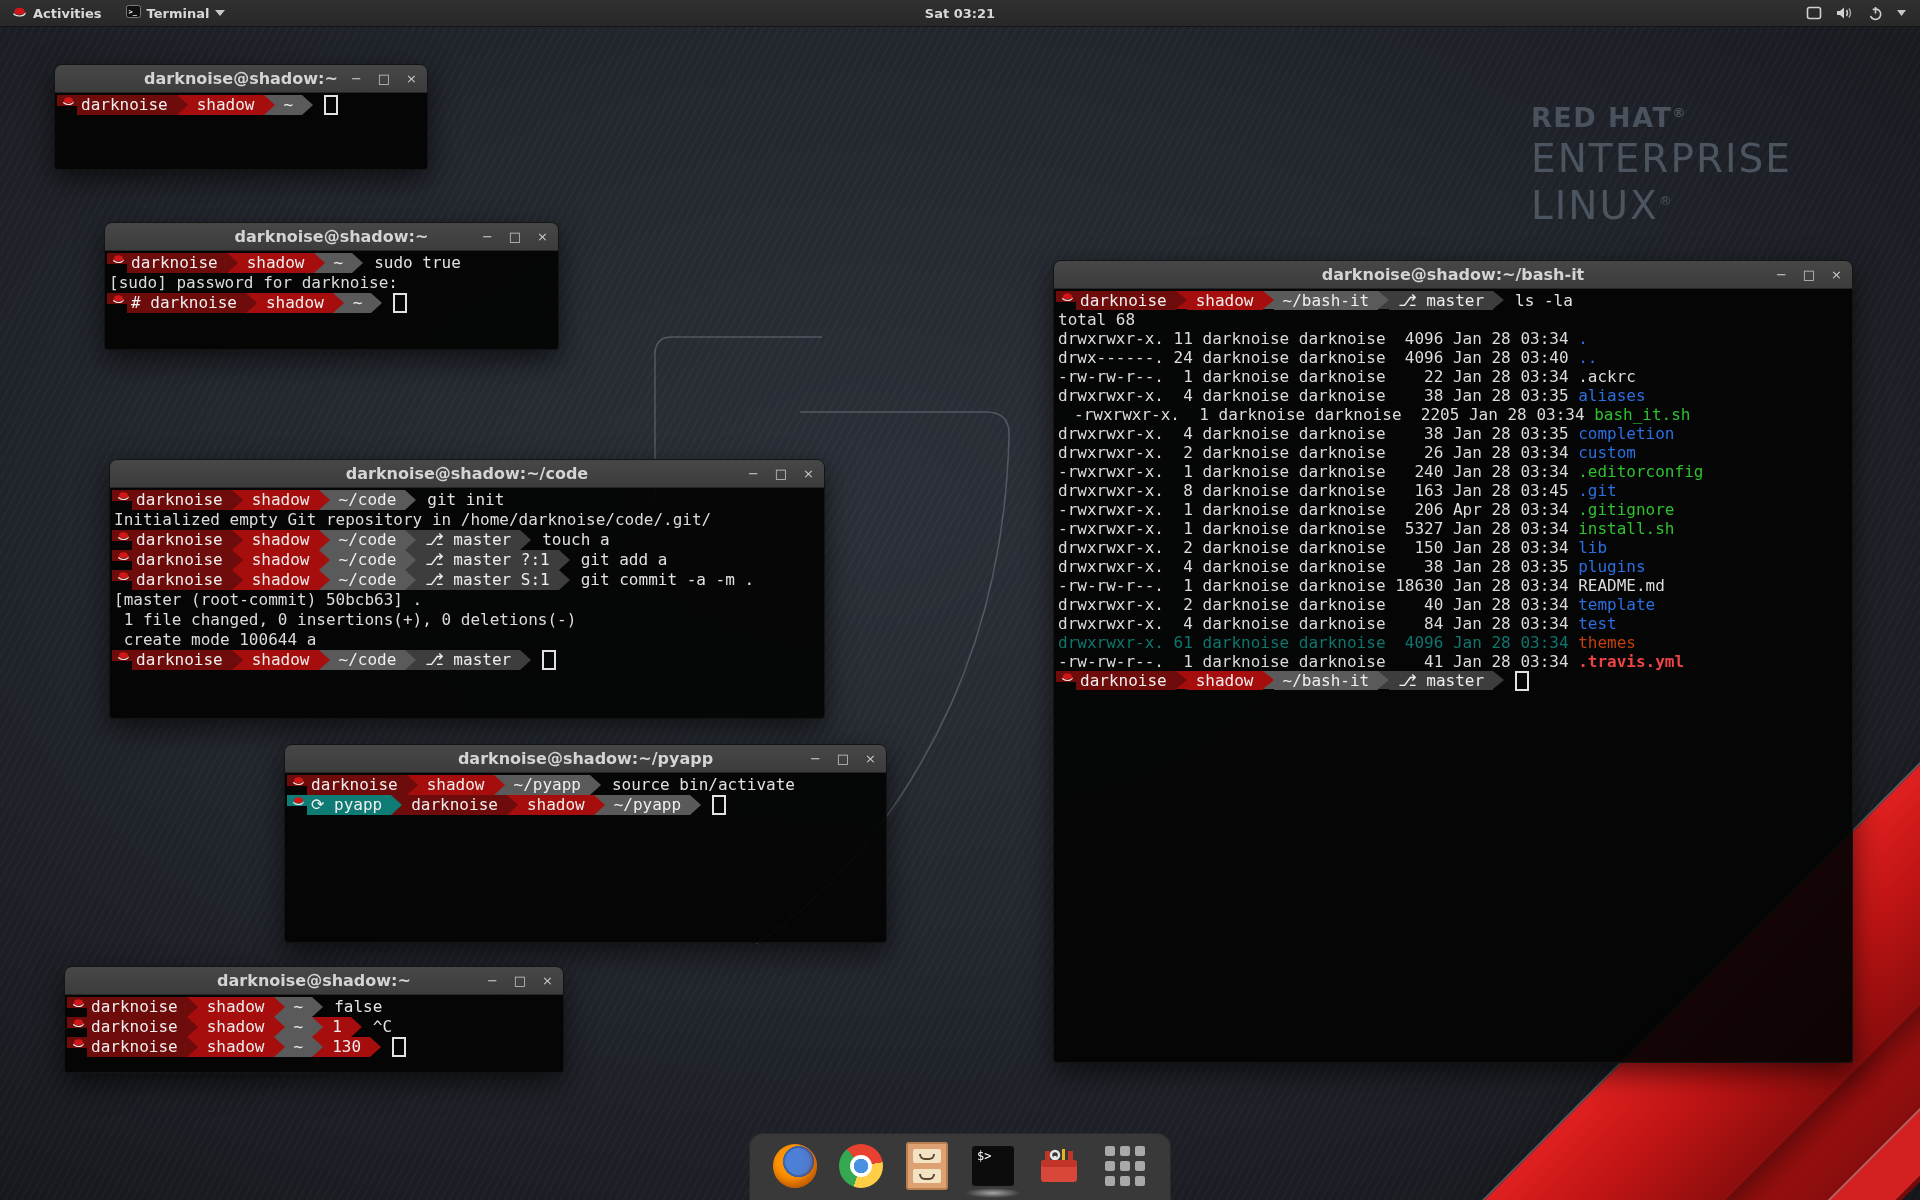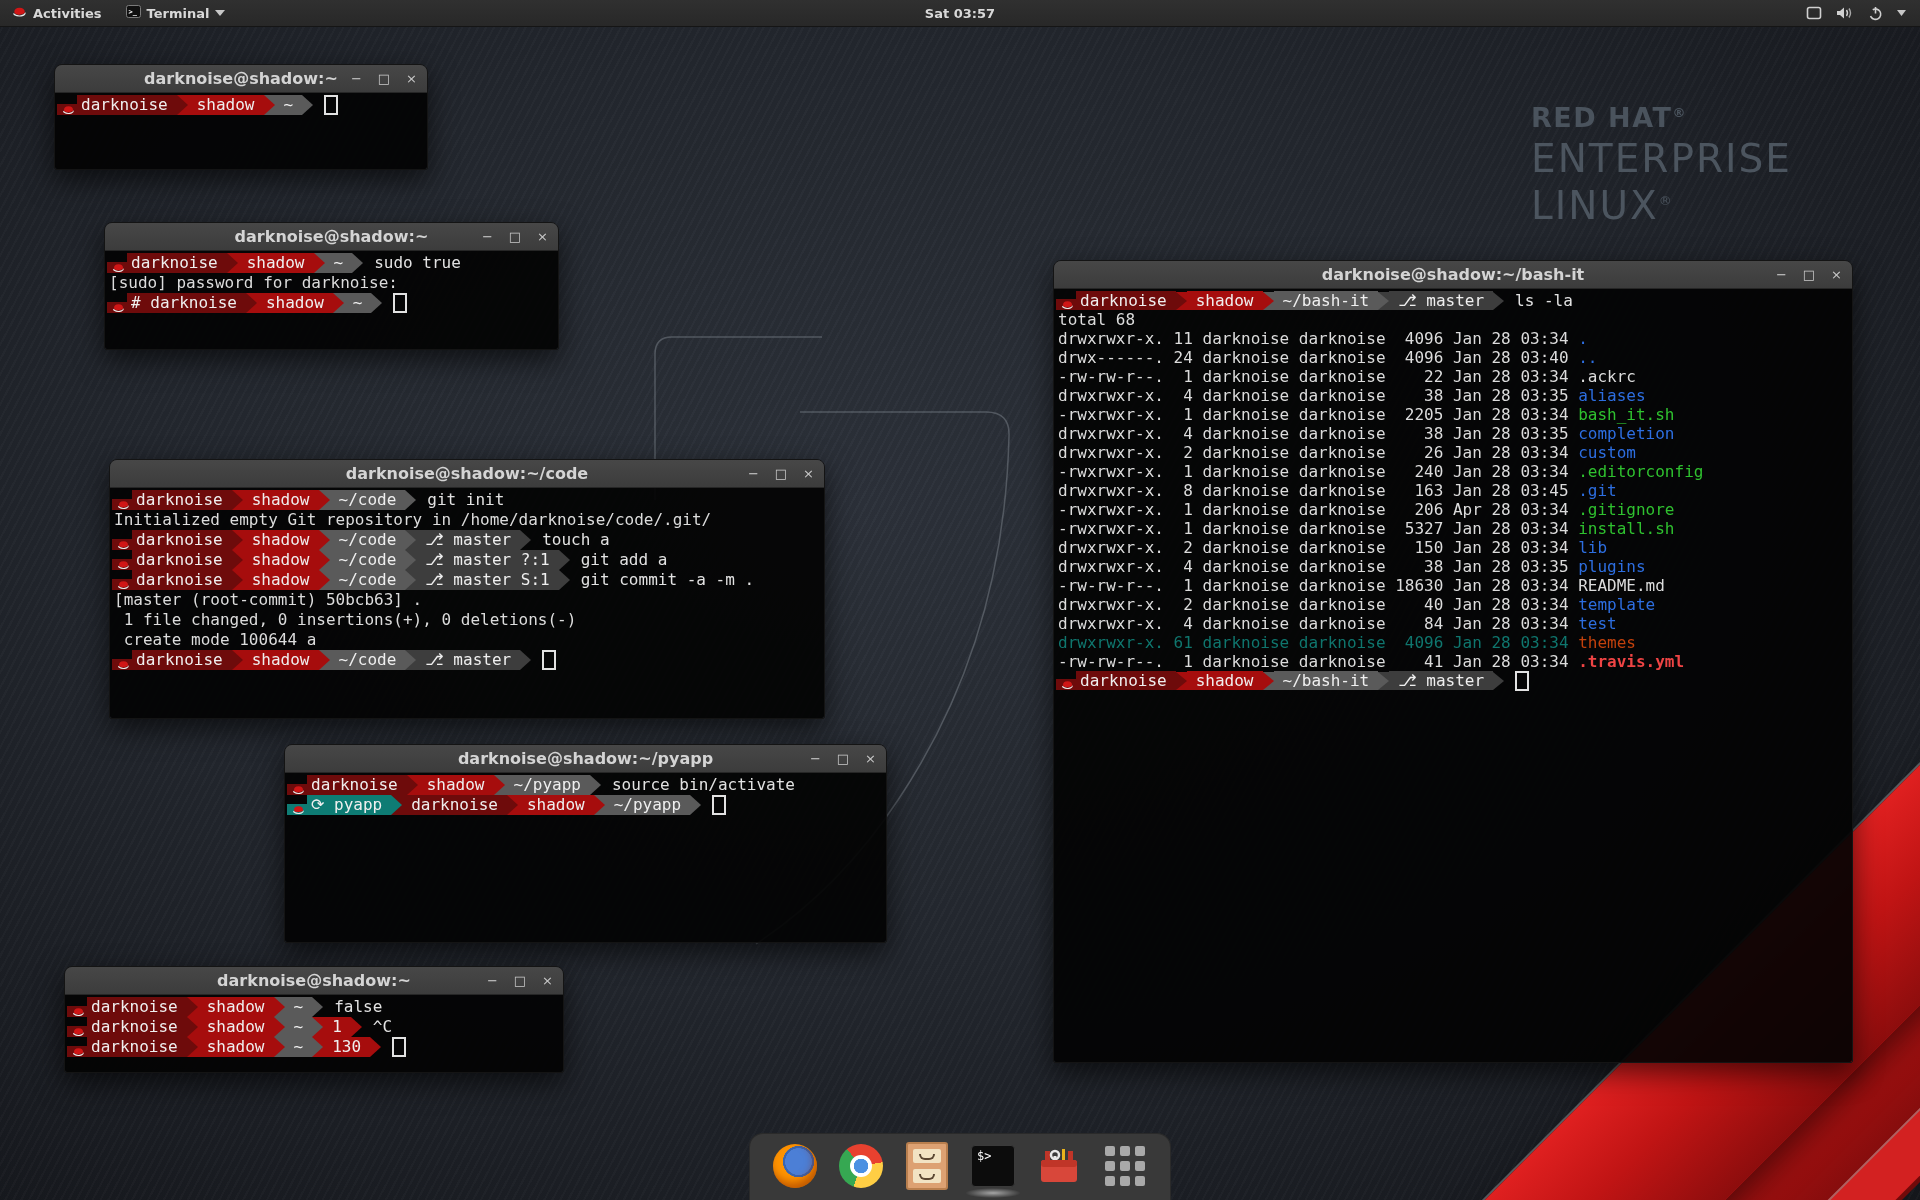--- a/index.html
+++ b/index.html
@@ -40,21 +40,21 @@
   .titlebar{height:27px;flex:0 0 27px;background:linear-gradient(#474747,#3c3c3c);
     border-radius:7px 7px 0 0;border-bottom:1px solid #262626;position:relative;
     display:flex;align-items:center;justify-content:center;}
   .titlebar .title{font-size:16px;font-weight:bold;color:#d4d4d4;}
   .win-buttons{position:absolute;right:10px;top:0;height:27px;display:flex;align-items:center;gap:16px;
     color:#c8c8c8;font-size:13px;}
   .win-buttons span{cursor:default;line-height:1;}
   .term-body{flex:1;background:rgba(3,3,3,0.93);border-radius:0 0 2px 2px;overflow:hidden;
     font-family:"DejaVu Sans Mono","Liberation Mono",monospace;font-size:16px;color:#dcdcdc;
     padding:2px 0 0 2px;}
-  .line{display:flex;align-items:flex-end;height:20px;line-height:20px;white-space:pre;}
+  .line{display:flex;align-items:flex-start;height:20px;line-height:20px;white-space:pre;}
   .dense .line{height:19px;line-height:19px;}
   .line.out{display:block;padding-left:2px;}
   .seg{display:flex;align-items:center;padding:0 9px;color:#efefef;}
   .seg.first{padding-left:4px;}
   .rh{display:flex;align-items:center;padding:0 2px 0 5px;}
   .sep{width:0;height:0;border-top:10px solid transparent;border-bottom:10px solid transparent;border-left:11px solid;}
   .dense .sep{border-top-width:9.5px;border-bottom-width:9.5px;}
   .cmd{margin-left:11px;color:#e2e2e2;}
   .cursorbox{align-self:center;width:10px;height:16px;border:2px solid #e2e2e2;margin-left:11px;}
 
@@ -115,21 +115,21 @@
       <span><svg width="15" height="13">
             <rect x="0.5" y="0.5" width="14" height="12" rx="2" fill="#101010" stroke="#7a7a7a" stroke-width="1"></rect>
             <text x="2.5" y="9" font-size="7" fill="#fff" font-family="monospace">&gt;_</text>
           </svg></span>
       <span>Terminal</span>
       <svg width="10" height="6">
           <polygon points="0,0 10,0 5,6" fill="#c8c8c8"></polygon>
         </svg>
     </div>
   </div>
-  <div class="tb-clock">Sat 03:57</div>
+  <div class="tb-clock">Sat 03:21</div>
   <div class="tb-right">
     <svg width="16" height="14">
         <rect x="1.5" y="1.5" width="13" height="11" rx="2" fill="none" stroke="#d0d0d0" stroke-width="1.6"></rect>
       </svg>
     <svg width="18" height="14">
         <polygon points="1,5 4,5 8,1.5 8,12.5 4,9 1,9" fill="#d0d0d0"></polygon>
         <path d="M10.5 4 Q12.5 7 10.5 10" stroke="#d0d0d0" fill="none" stroke-width="1.4"></path>
         <path d="M13 2.5 Q16 7 13 11.5" stroke="#a8a8a8" fill="none" stroke-width="1.4"></path>
       </svg>
     <svg width="15" height="15">
@@ -271,21 +271,21 @@
     <div class="term-body dense">
       <div class="line"><span class="rh" style="background: rgb(110, 11, 11);"><svg viewBox="0 0 20 16" width="13" height="11">
             <path d="M3 9 Q3 3 10 3 Q17 3 17 9 L17 10 Q13 13 7 12 Q3 11 3 9Z" fill="#d01616"></path>
             <path d="M2 10 Q6 14 12 13 Q16 12 18 9 Q19 12 15 14 Q8 16 3 13 Q1 12 2 10Z" fill="#ececec"></path>
           </svg></span><span class="seg first" style="background: rgb(110, 11, 11);">darknoise</span><span class="sep" style="border-left-color: rgb(110, 11, 11); background: rgb(166, 13, 13);"></span><span class="seg" style="background: rgb(166, 13, 13);">shadow</span><span class="sep" style="border-left-color: rgb(166, 13, 13); background: rgb(90, 90, 90);"></span><span class="seg" style="background: rgb(90, 90, 90);">~/bash-it</span><span class="sep" style="border-left-color: rgb(90, 90, 90); background: rgb(61, 61, 61);"></span><span class="seg" style="background: rgb(61, 61, 61);">⎇ master</span><span class="sep" style="border-left-color: rgb(61, 61, 61); background: transparent;"></span><span class="cmd">ls -la</span></div>
       <div class="line out"><span style="color: rgb(220, 220, 220);">total 68</span></div>
       <div class="line out"><span style="color: rgb(220, 220, 220);">drwxrwxr-x. 11 darknoise darknoise  4096 Jan 28 03:34 </span><span style="color: rgb(45, 110, 224);">.</span></div>
       <div class="line out"><span style="color: rgb(220, 220, 220);">drwx------. 24 darknoise darknoise  4096 Jan 28 03:40 </span><span style="color: rgb(45, 110, 224);">..</span></div>
       <div class="line out"><span style="color: rgb(220, 220, 220);">-rw-rw-r--.  1 darknoise darknoise    22 Jan 28 03:34 </span><span style="color: rgb(220, 220, 220);">.ackrc</span></div>
       <div class="line out"><span style="color: rgb(220, 220, 220);">drwxrwxr-x.  4 darknoise darknoise    38 Jan 28 03:35 </span><span style="color: rgb(45, 110, 224);">aliases</span></div>
-      <div class="line out"><span style="color: rgb(220, 220, 220);">-rwxrwxr-x.  1 darknoise darknoise  2205 Jan 28 03:34 </span><span style="color: rgb(47, 193, 47);">bash_it.sh</span></div>
+      <div class="line out"><span style="color: rgb(220, 220, 220); margin-left: 16px;">-rwxrwxr-x.  1 darknoise darknoise  2205 Jan 28 03:34 </span><span style="color: rgb(47, 193, 47);">bash_it.sh</span></div>
       <div class="line out"><span style="color: rgb(220, 220, 220);">drwxrwxr-x.  4 darknoise darknoise    38 Jan 28 03:35 </span><span style="color: rgb(45, 110, 224);">completion</span></div>
       <div class="line out"><span style="color: rgb(220, 220, 220);">drwxrwxr-x.  2 darknoise darknoise    26 Jan 28 03:34 </span><span style="color: rgb(45, 110, 224);">custom</span></div>
       <div class="line out"><span style="color: rgb(220, 220, 220);">-rwxrwxr-x.  1 darknoise darknoise   240 Jan 28 03:34 </span><span style="color: rgb(47, 193, 47);">.editorconfig</span></div>
       <div class="line out"><span style="color: rgb(220, 220, 220);">drwxrwxr-x.  8 darknoise darknoise   163 Jan 28 03:45 </span><span style="color: rgb(45, 110, 224);">.git</span></div>
       <div class="line out"><span style="color: rgb(220, 220, 220);">-rwxrwxr-x.  1 darknoise darknoise   206 Apr 28 03:34 </span><span style="color: rgb(47, 193, 47);">.gitignore</span></div>
       <div class="line out"><span style="color: rgb(220, 220, 220);">-rwxrwxr-x.  1 darknoise darknoise  5327 Jan 28 03:34 </span><span style="color: rgb(47, 193, 47);">install.sh</span></div>
       <div class="line out"><span style="color: rgb(220, 220, 220);">drwxrwxr-x.  2 darknoise darknoise   150 Jan 28 03:34 </span><span style="color: rgb(45, 110, 224);">lib</span></div>
       <div class="line out"><span style="color: rgb(220, 220, 220);">drwxrwxr-x.  4 darknoise darknoise    38 Jan 28 03:35 </span><span style="color: rgb(45, 110, 224);">plugins</span></div>
       <div class="line out"><span style="color: rgb(220, 220, 220);">-rw-rw-r--.  1 darknoise darknoise 18630 Jan 28 03:34 </span><span style="color: rgb(220, 220, 220);">README.md</span></div>
       <div class="line out"><span style="color: rgb(220, 220, 220);">drwxrwxr-x.  2 darknoise darknoise    40 Jan 28 03:34 </span><span style="color: rgb(45, 110, 224);">template</span></div>

